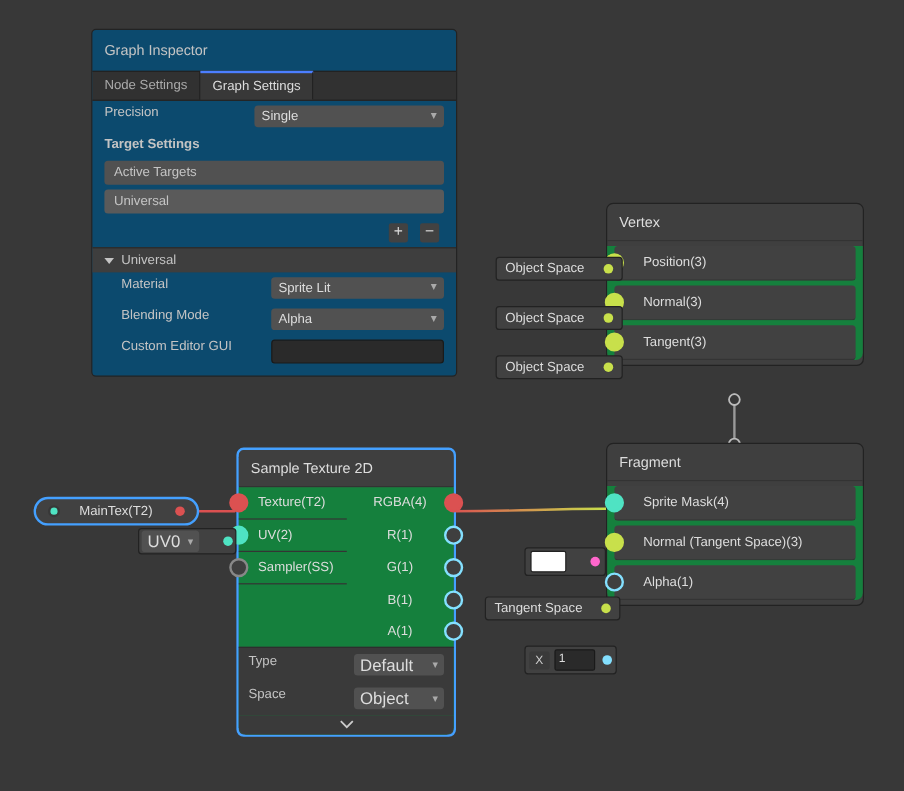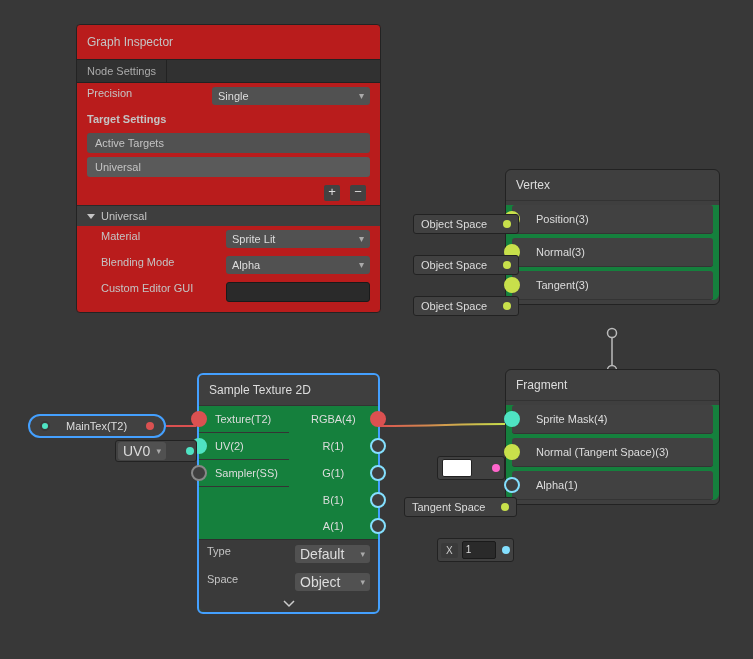--- a/index.html
+++ b/index.html
@@ -47,21 +47,21 @@
 .node-footer{display:flex;justify-content:center;color:#ccc;padding:4px 0;background:#3a3a3a;border-radius:0 0 6px 6px}
 .node-footer svg{width:12px;height:8px}
 
 .st-row{display:flex}
 .st-row .slot{flex:1}
 .node-body{background:#15803d;border-radius:0 0 6px 6px}
 .sec{background:#3a3a3a;border-top:1px solid #2e2e2e;padding:0 0}
 
 svg.edges{position:absolute;left:0;top:0;width:753px;height:659px;pointer-events:none}
 
-#gi{left:76px;top:24px;width:303px;background:#b91c1c}
+#gi{left:76px;top:24px;width:303px;background:#0c4a6e}
 
 #vx{left:505px;top:169px;width:213px}
 #frag{left:505px;top:369px;width:213px}
 
 .vslot{position:relative;padding:8px 10px 8px 24px;border-bottom:1px solid #343434;background:#414141;margin:4px 6px;border-radius:3px}
 .vslot .port{left:-8px}
 .vslot .slot-label{color:#ddd}
 
 #st{left:197px;top:373px;width:179px}
 #st .slot{height:26px}
@@ -90,20 +90,21 @@
 
   <path d="M612 328 L612 370" stroke="#9a9a9a" stroke-width="2" fill="none"></path>
   <circle cx="612" cy="333" r="4.5" fill="#383838" stroke="#bbb" stroke-width="1.5"></circle>
   <circle cx="612" cy="370" r="4.5" fill="#383838" stroke="#bbb" stroke-width="1.5"></circle>
 </svg>
 
 <div class="panel" id="gi">
   <div class="panel-title">Graph Inspector</div>
   <div class="tab-bar">
     <div class="tab">Node Settings</div>
+    <div class="tab active">Graph Settings</div>
   </div>
   <div class="row">
     <div class="label">Precision</div>
     <div class="select">Single</div>
   </div>
   <div class="row">
       <div class="label" style="font-weight:bold">Target Settings</div>
     </div>
   <div class="box">Active Targets</div>
   <div class="box" style="background:#5a5a5a">Universal</div>

